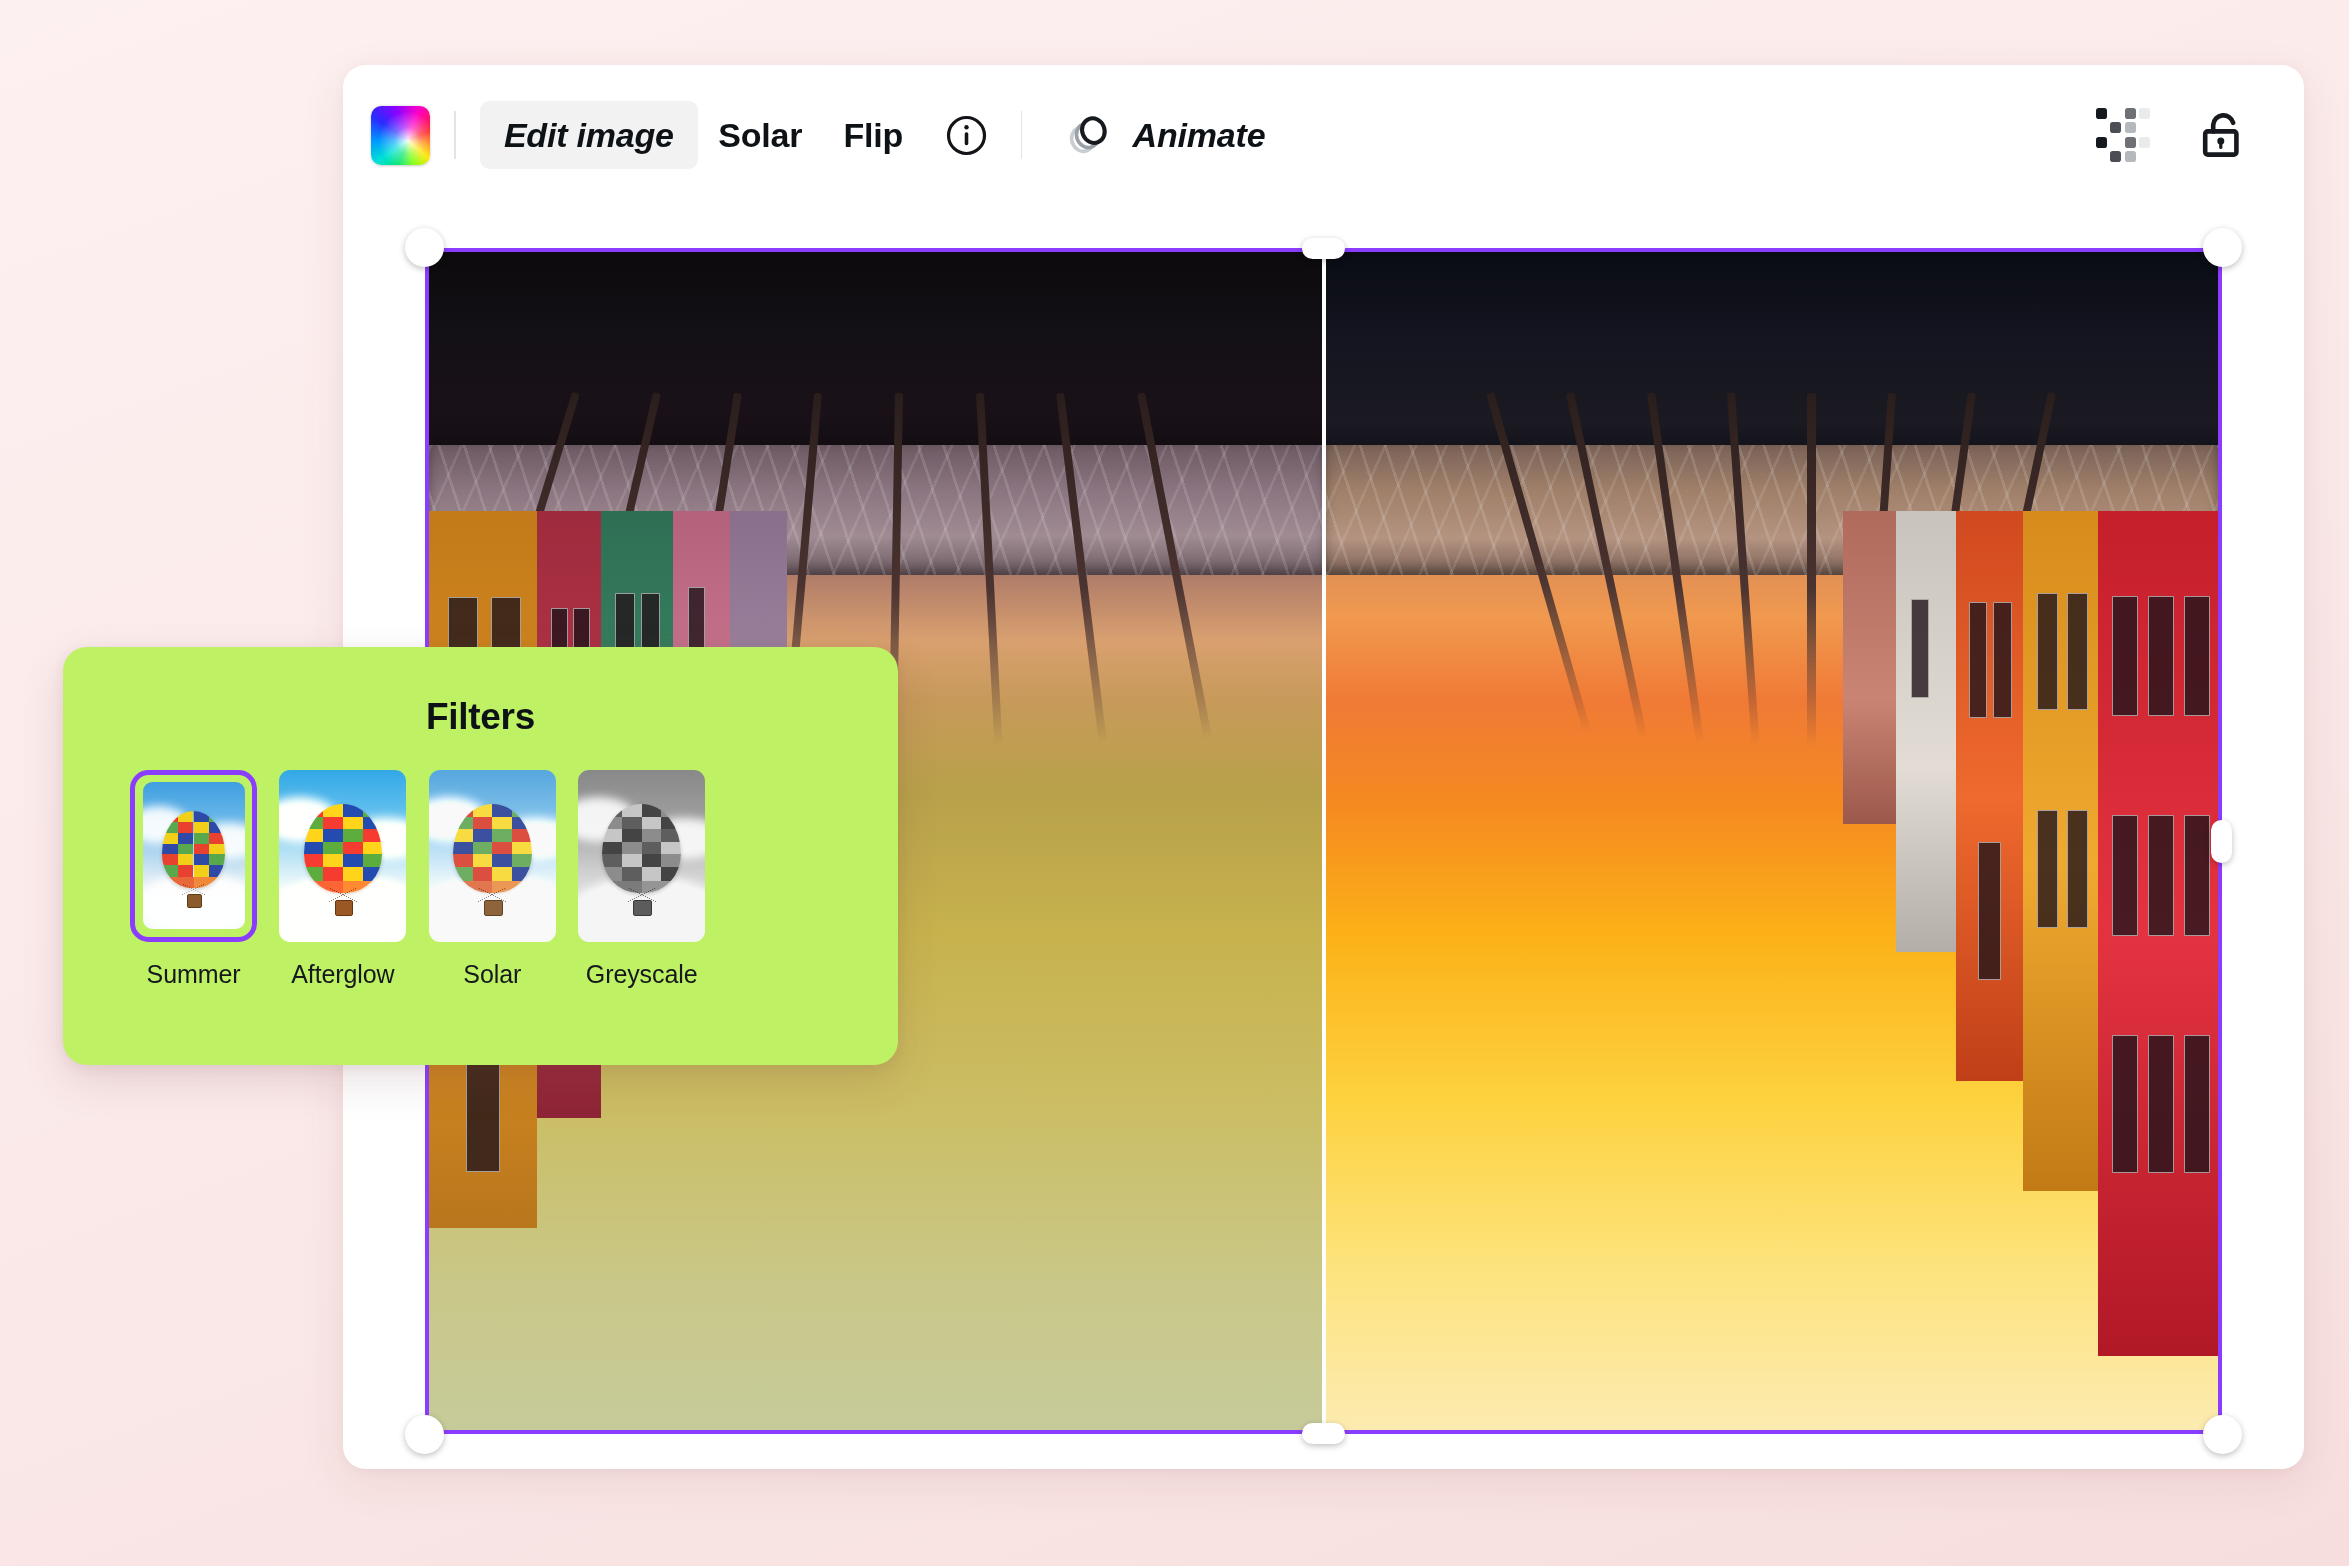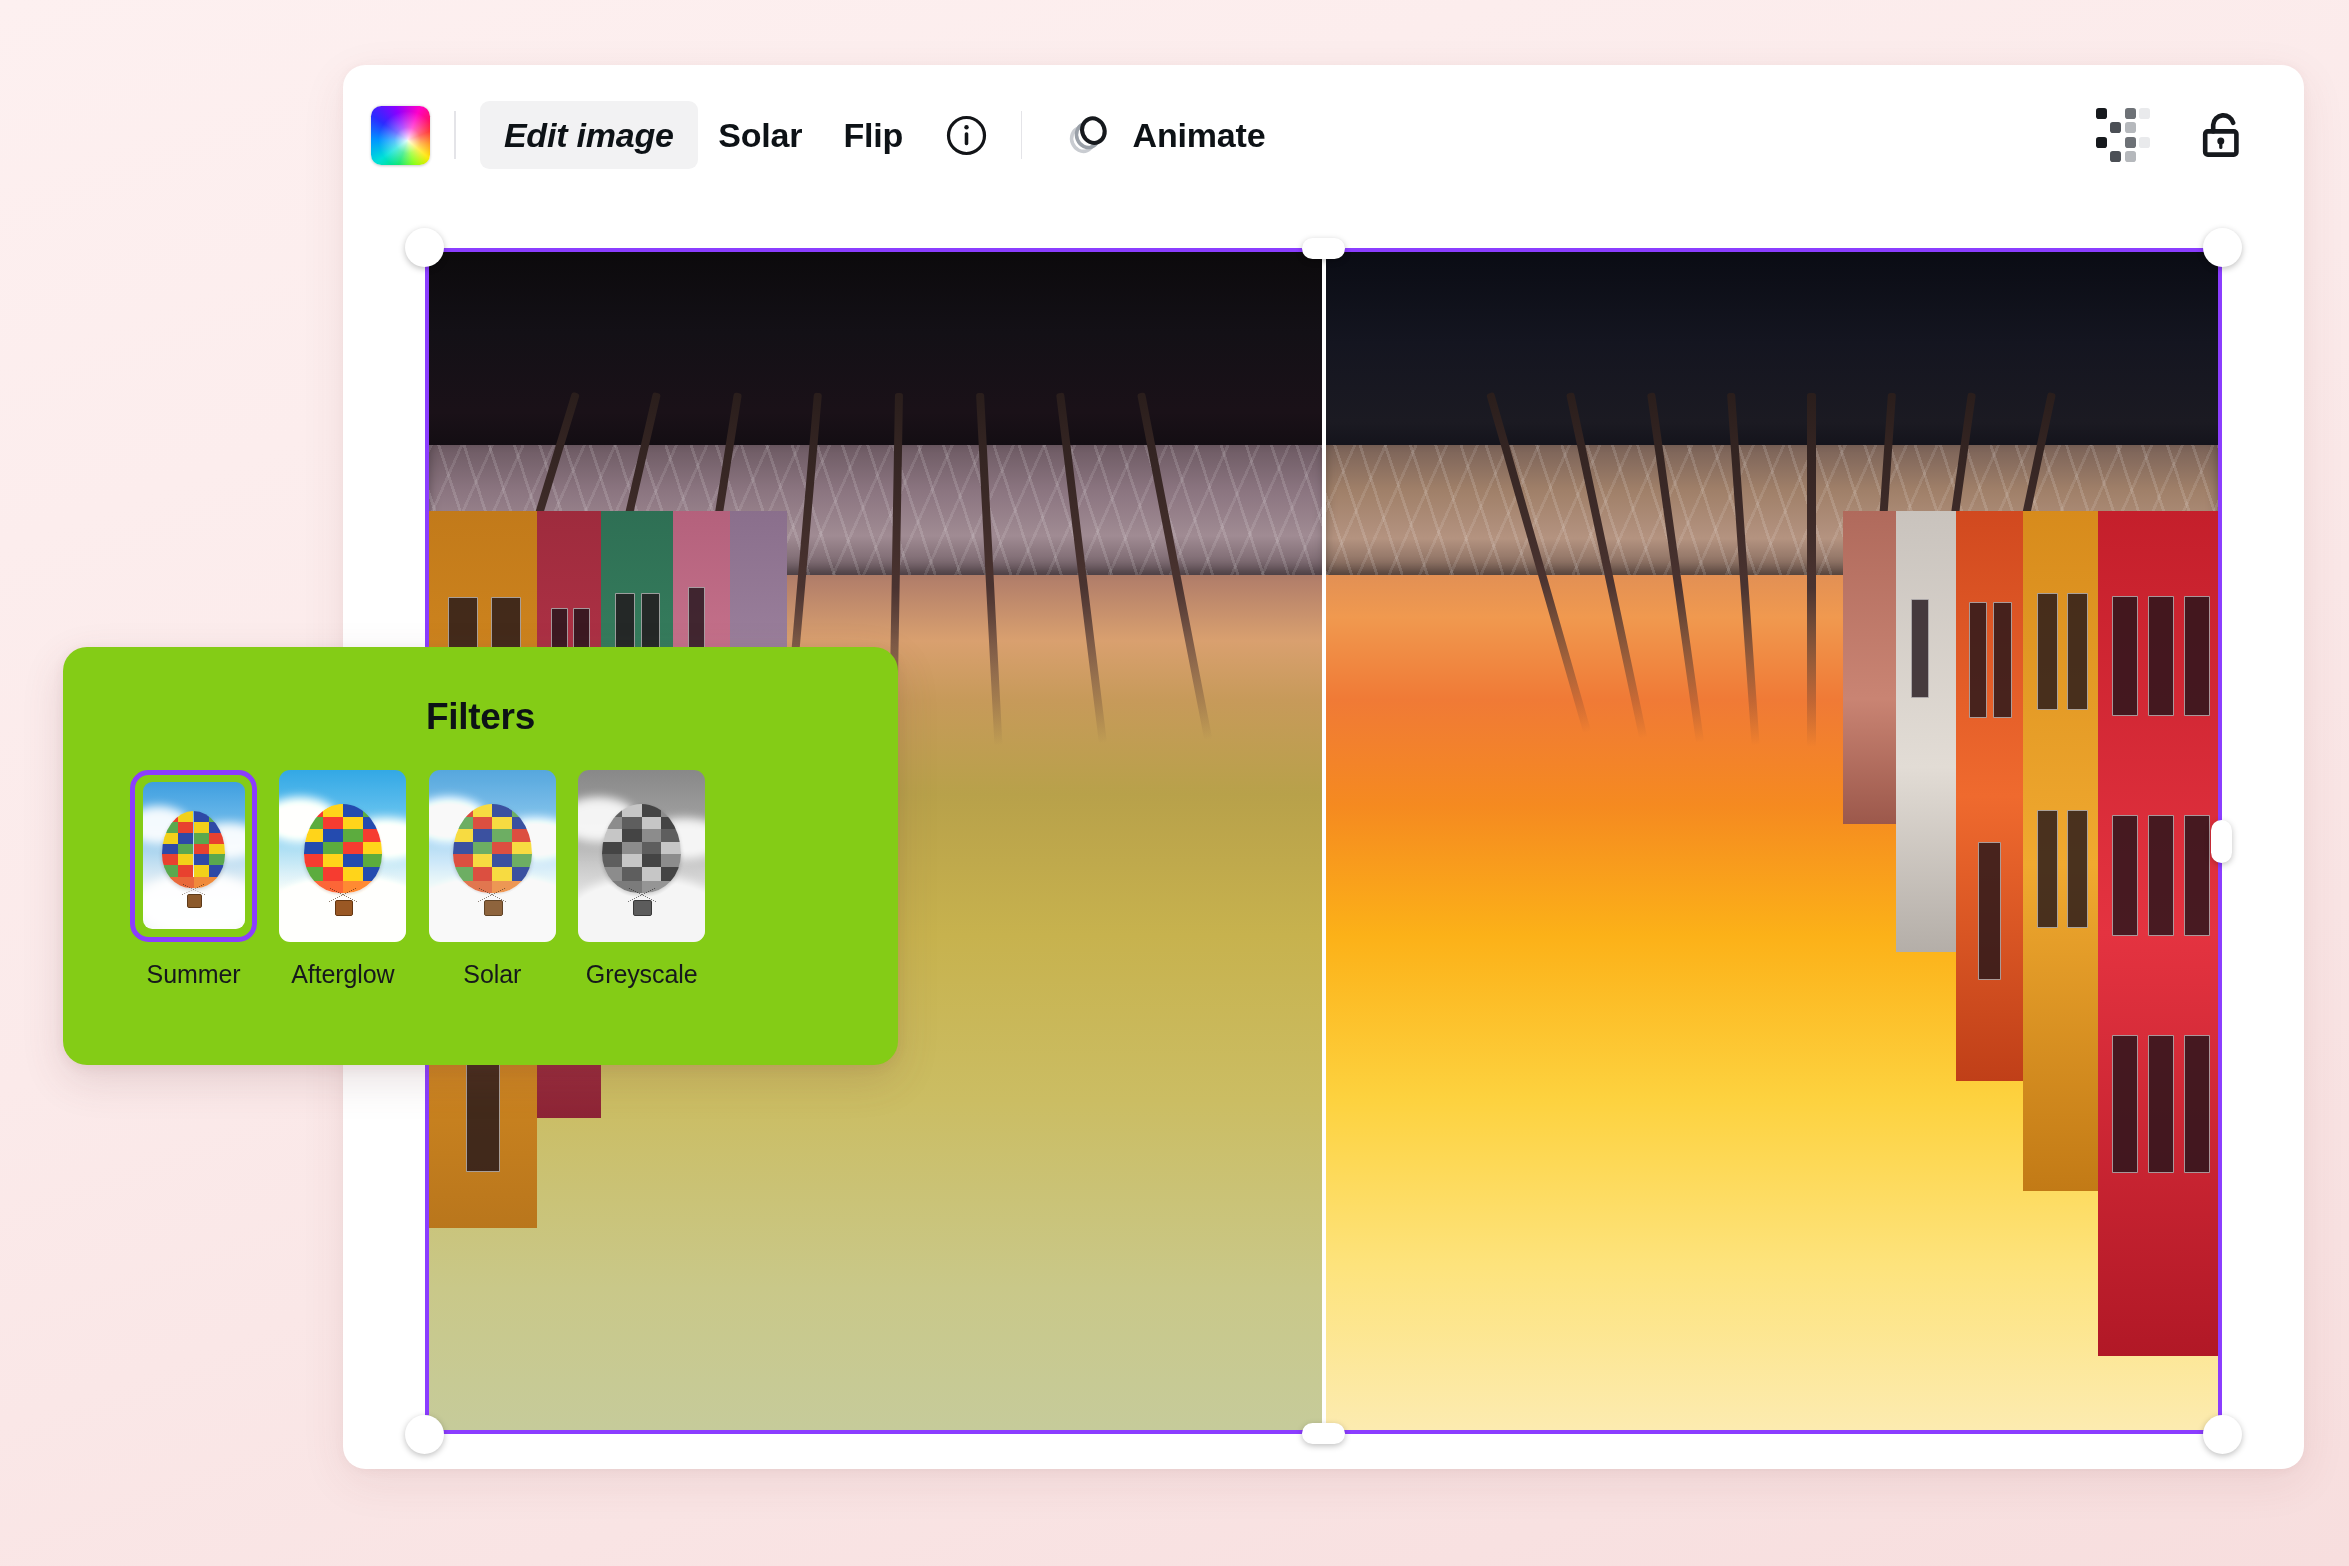--- a/index.html
+++ b/index.html
@@ -111,20 +111,21 @@
     border-radius: 50%;
   }
 
   #animate-group {
     display: flex;
     align-items: center;
     gap: 17px;
     cursor: pointer;
     padding: 13px 11.2px;
     border-radius: 9.3px;
+    font-style: italic;
   }
   #animate-icon { width: 54px; height: 54px; flex: 0 0 auto; }
 
   
   #transparency-icon {
     width: 54px;
     height: 54px;
     cursor: pointer;
     display: grid;
     grid-template-columns: repeat(4, 1fr);
@@ -274,21 +275,21 @@
   .h-bc { left: 50%; margin-left: -21.4px; bottom: -10.3px; }
   .h-rc { right: -10.3px; top: 50%; margin-top: -21.4px; }
 
   
   #filters-panel {
     position: absolute;
     left: 63px;
     top: 647px;
     width: 835px;
     height: 418px;
-    background: #84cc16;
+    background: #bef264;
     border-radius: 24px;
     box-shadow: 0 15px 41px rgba(110, 60, 70, 0.16),
                 0 2.8px 11.2px rgba(110, 60, 70, 0.08);
     z-index: 40;
     box-sizing: border-box;
     padding: 30px 0 0 0;
   }
   #filters-title {
     text-align: center;
     font-size: 37px;

